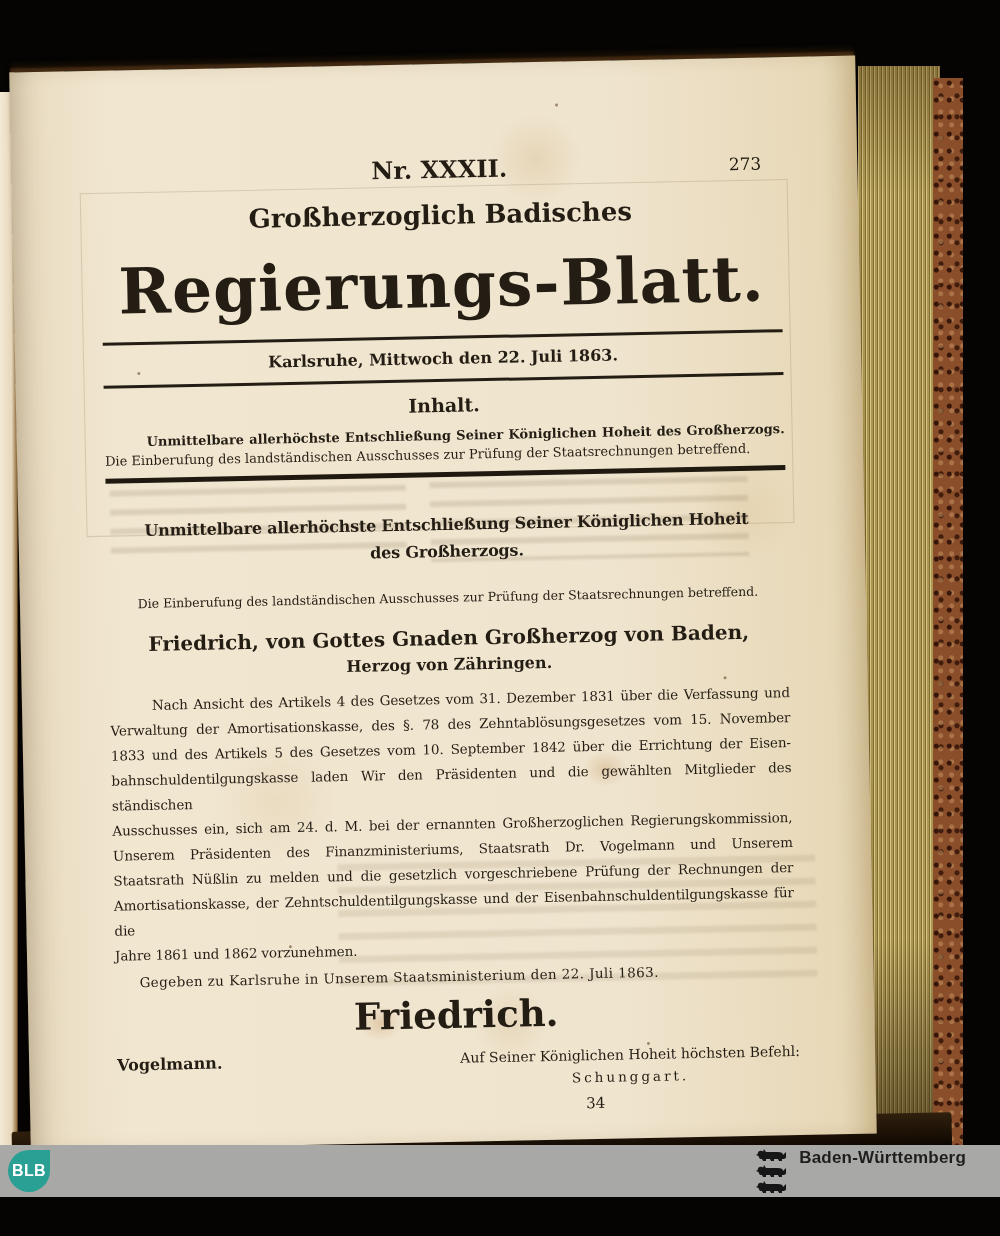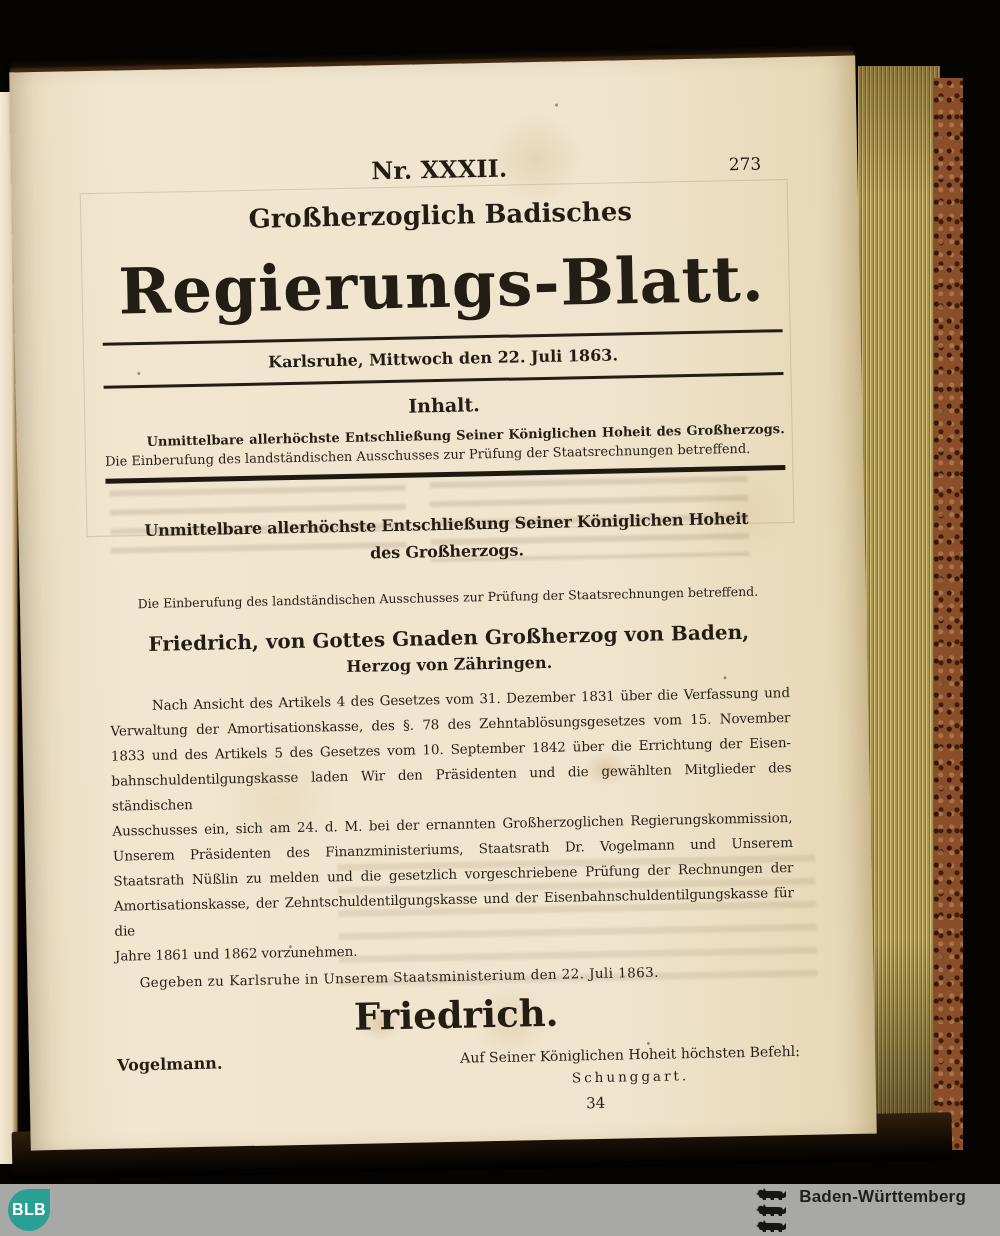--- a/index.html
+++ b/index.html
@@ -78,21 +78,21 @@
   .given{margin-top:2px;font-size:13.5px;line-height:24px;padding-left:24px;letter-spacing:.4px;}
   .sig-big{margin-top:4px;text-align:center;font-weight:bold;font-size:37px;line-height:46px;}
   .sig-row{margin-top:10px;display:flex;justify-content:space-between;align-items:flex-start;}
   .countersig{font-weight:bold;font-size:16px;line-height:22px;}
   .order-block{width:370px;text-align:center;margin-right:-18px;}
   .order-line{font-size:14px;line-height:20px;}
   .order-sig{margin-top:4px;font-size:13.5px;letter-spacing:3px;}
   .sheet-number{margin-top:8px;font-size:15px;line-height:20px;padding-left:468px;}
 
   
-  .footer-bar{position:absolute;left:0;top:1184px;width:1000px;height:52px;background:#a8a8a6;
+  .footer-bar{position:absolute;left:0;top:1145px;width:1000px;height:52px;background:#a8a8a6;
     font-family:"Liberation Sans", sans-serif;display:flex;align-items:center;}
   .blb-logo{width:42px;height:42px;margin-left:8px;background:#2aa095;
     border-radius:50% 0 50% 50%;display:flex;align-items:center;justify-content:center;
     color:#fff;font-weight:bold;font-size:16px;letter-spacing:.3px;flex:0 0 auto;}
   .library-name{margin-left:12px;color:#2d2d2c;font-weight:bold;font-size:14.5px;
     line-height:16.5px;letter-spacing:.6px;}
   .bw-group{margin-left:auto;margin-right:34px;display:flex;align-items:flex-start;}
   .bw-lions{width:36px;height:46px;flex:0 0 auto;}
   .bw-label{margin-left:10px;color:#1e1e1e;font-size:17px;font-weight:600;letter-spacing:.2px;}
 </style>

